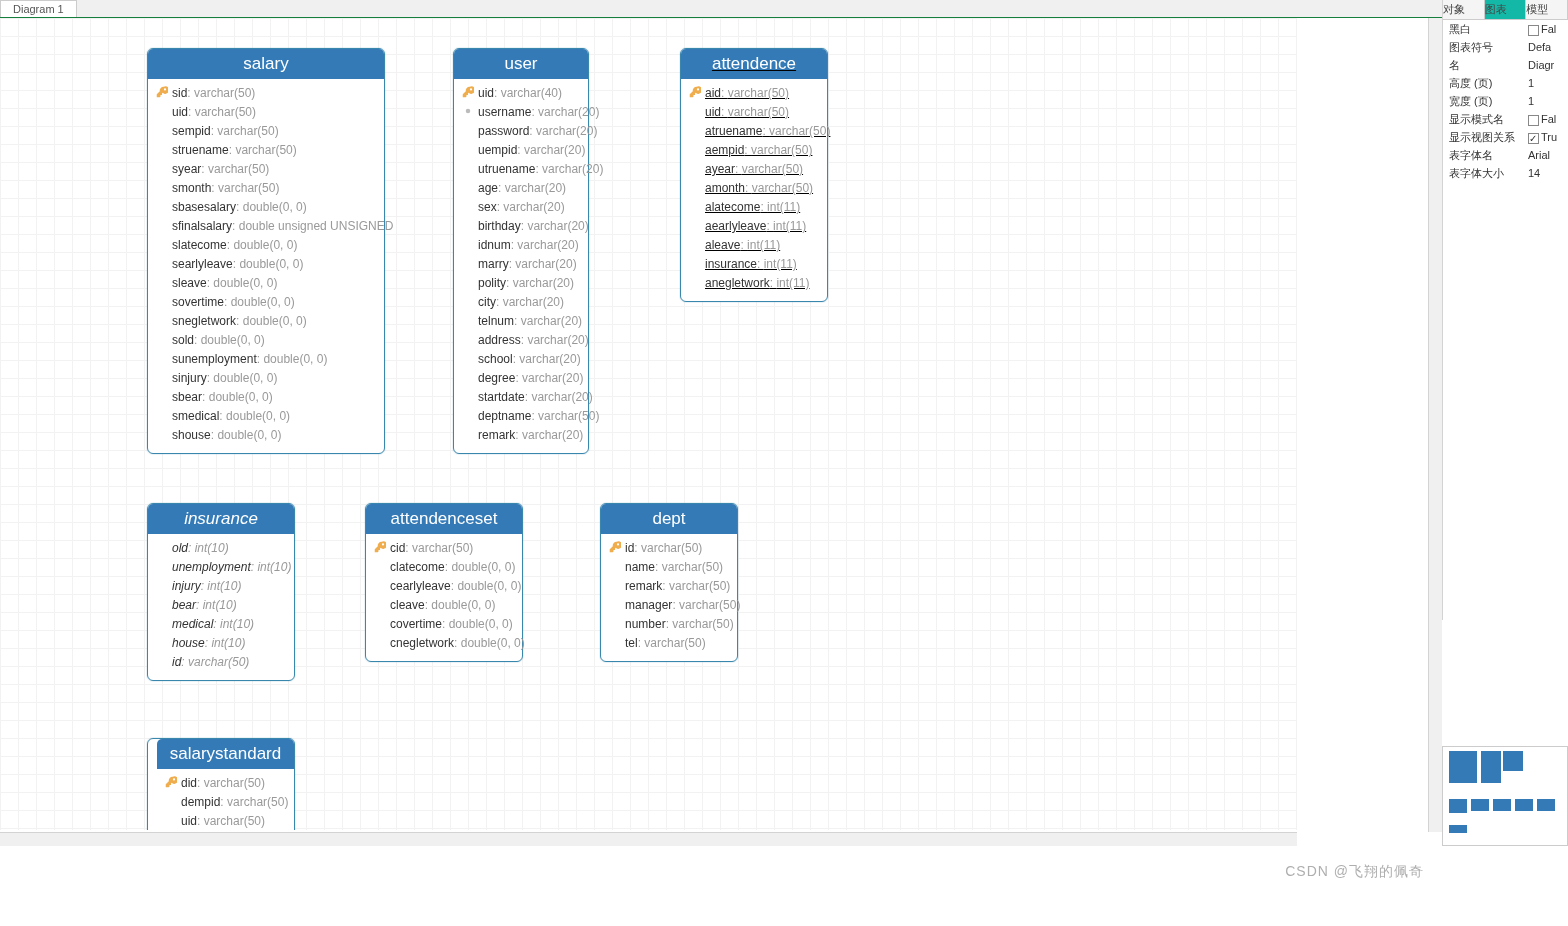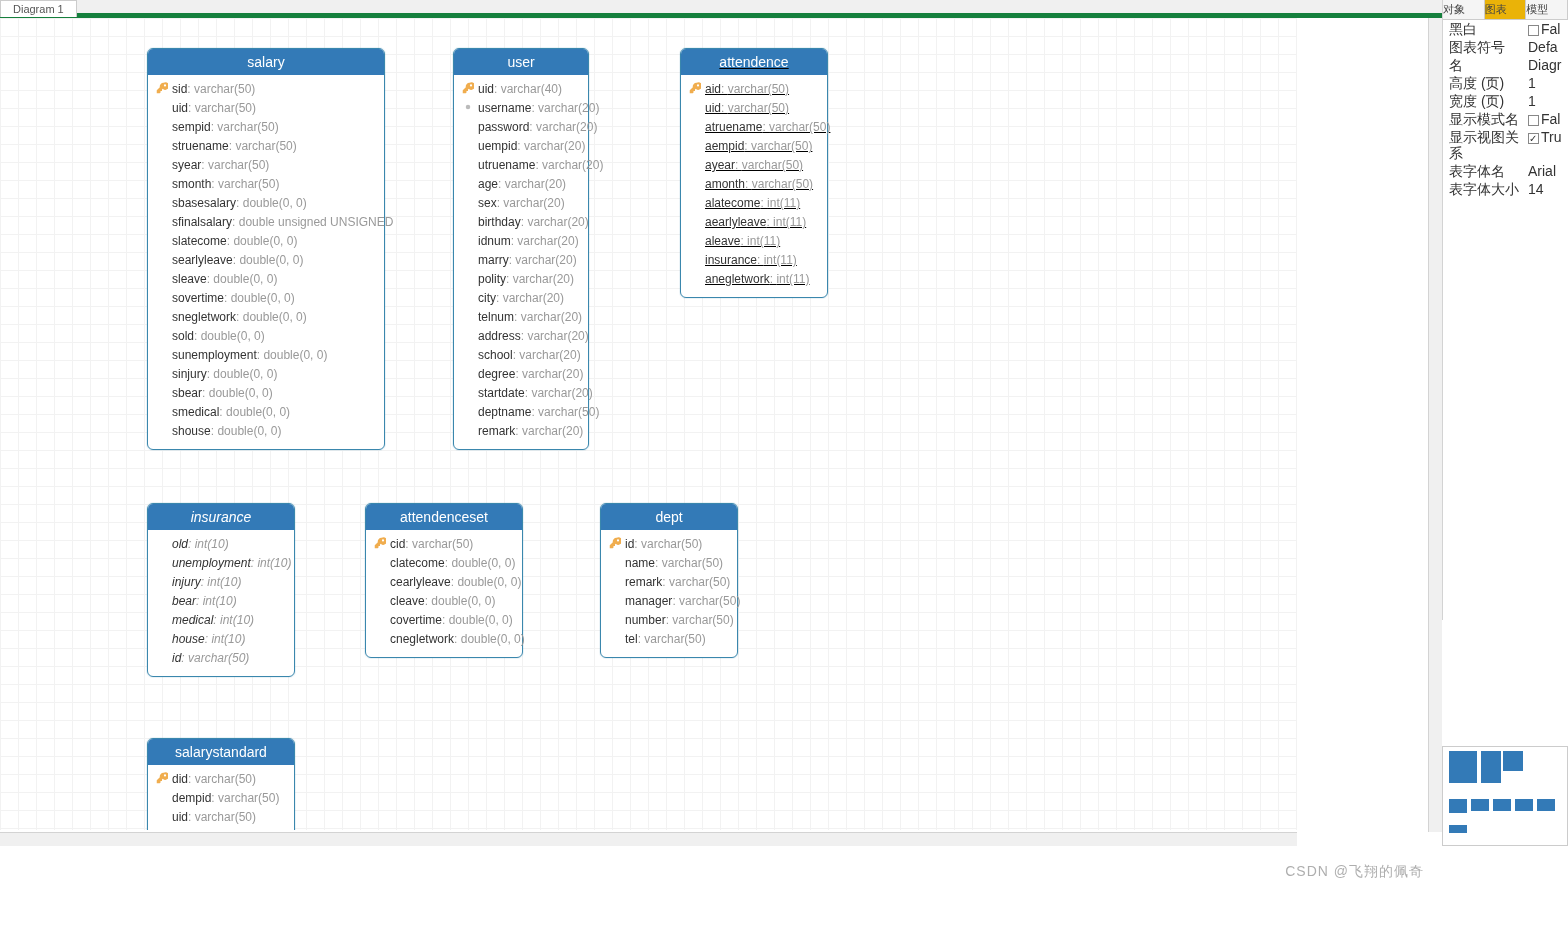--- a/index.html
+++ b/index.html
@@ -1,37 +1,37 @@
 <!DOCTYPE html>
 <html><head>
 <meta charset="utf-8">
 <style>
 * { box-sizing: border-box; margin: 0; padding: 0; }
 body { font-family: "Microsoft YaHei", Arial, sans-serif; font-size: 12px; background: #fff; overflow: hidden; width: 1568px; height: 926px; position: relative; }
 
-.tab-bar { position: absolute; top: 0; left: 0; right: 0; height: 18px; background: #f0f0f0; border-bottom: 5px solid #15803d; }
+.tab-bar { position: absolute; top: 0; left: 0; right: 0; height: 18px; background: #f0f0f0; border-bottom: 1px solid #15803d; }
 .tab { display: inline-block; padding: 2px 12px; background: #fff; border: 1px solid #ccc; border-bottom: none; font-size: 11px; color: #555; }
 
 .canvas { position: absolute; top: 18px; left: 0; width: 1297px; height: 812px; background: #fff;
   background-image: linear-gradient(#f2f2f2 1px, transparent 1px), linear-gradient(90deg, #f2f2f2 1px, transparent 1px);
   background-size: 18px 18px; overflow: hidden; }
 
 .table { position: absolute; border: 1px solid #3a87ad; border-radius: 6px; background: #fff; box-shadow: 0 0 0 1px rgba(58,135,173,0.1); }
-.table-header { background: #337ab7; color: #fff; text-align: center; padding: 5px 0; font-size: 14px; border-radius: 5px 5px 0 0; }
+.table-header { background: #337ab7; color: #fff; text-align: center; padding: 5px 0; font-size: 17px; border-radius: 5px 5px 0 0; }
 .table-body { padding: 5px 8px 8px 8px; }
 .field { padding: 1px 0 1px 16px; position: relative; line-height: 17px; white-space: nowrap; }
 .field .key-icon { position: absolute; left: 0; top: 2px; width: 12px; height: 12px; }
 .field-name { color: #333; }
 .field-type { color: #999; }
 
 .prop-panel { position: absolute; top: 0; right: 0; width: 126px; height: 620px; background: #fff; border-left: 1px solid #d3d3d3; }
 .prop-tabs { display: flex; height: 20px; background: #f5f5f5; border-bottom: 1px solid #ccc; }
 .prop-tab { flex: 1; text-align: left; padding: 2px 0; font-size: 11px; border-right: 1px solid #ccc; color: #444; cursor: pointer; }
-.prop-tab.active { background: #eab308; }
-.prop-row { display: flex; padding: 1px 6px; font-size: 14px; color: #333; line-height: 16px; }
+.prop-tab.active { background: #14b8a6; }
+.prop-row { display: flex; padding: 1px 6px; font-size: 11px; color: #333; line-height: 16px; }
 .prop-key { flex: 1; }
 .prop-val { width: 34px; white-space: nowrap; overflow: hidden; }
 .prop-checkbox { width: 11px; height: 11px; display: inline-block; border: 1px solid #888; vertical-align: middle; margin-right: 2px; position: relative; }
 .prop-checkbox.checked::after { content: "✓"; position: absolute; top: -3px; left: 0; font-size: 10px; color: #333; }
 
 .minimap { position: absolute; bottom: 80px; right: 0; width: 126px; height: 100px; background: #fff; border: 1px solid #ccc; }
 .mm-block { position: absolute; background: #337ab7; }
 
 .scrollbar-h { position: absolute; bottom: 80px; left: 0; width: 1297px; height: 14px; background: #f0f0f0; border-top: 1px solid #d3d3d3; }
 .scrollbar-v { position: absolute; top: 18px; right: 126px; width: 14px; bottom: 94px; background: #f0f0f0; border-left: 1px solid #d3d3d3; }
@@ -152,21 +152,21 @@
         <div class="field"><svg class="key-icon pk" viewBox="0 0 16 16">
             <path d="M10 1a5 5 0 0 0-4.9 6L1 11v4h4l1-1v-2h2v-2l1-1a5 5 0 1 0 1-8zm2 5a1.5 1.5 0 1 1 0-3 1.5 1.5 0 0 1 0 3z"></path>
           </svg><span class="field-name">id</span><span class="field-type">: <span>varchar(50)</span></span></div>
         <div class="field"><span class="field-name">name</span><span class="field-type">: <span>varchar(50)</span></span></div>
         <div class="field"><span class="field-name">remark</span><span class="field-type">: <span>varchar(50)</span></span></div>
         <div class="field"><span class="field-name">manager</span><span class="field-type">: <span>varchar(50)</span></span></div>
         <div class="field"><span class="field-name">number</span><span class="field-type">: <span>varchar(50)</span></span></div>
         <div class="field"><span class="field-name">tel</span><span class="field-type">: <span>varchar(50)</span></span></div>
       </div>
     </div>
-    <div class="table" style="left: 147px; top: 720px; width: 148px;">
+    <div class="table" style="left: 147px; top: 720px; width: 148px; padding-left: 9px;">
       <div class="table-header">salarystandard</div>
       <div class="table-body">
         <div class="field"><svg class="key-icon pk" viewBox="0 0 16 16">
             <path d="M10 1a5 5 0 0 0-4.9 6L1 11v4h4l1-1v-2h2v-2l1-1a5 5 0 1 0 1-8zm2 5a1.5 1.5 0 1 1 0-3 1.5 1.5 0 0 1 0 3z"></path>
           </svg><span class="field-name">did</span><span class="field-type">: <span>varchar(50)</span></span></div>
         <div class="field"><span class="field-name">dempid</span><span class="field-type">: <span>varchar(50)</span></span></div>
         <div class="field"><span class="field-name">uid</span><span class="field-type">: <span>varchar(50)</span></span></div>
         <div class="field"><span class="field-name">dtruename</span><span class="field-type">: <span>varchar(50)</span></span></div>
       </div>
     </div>

